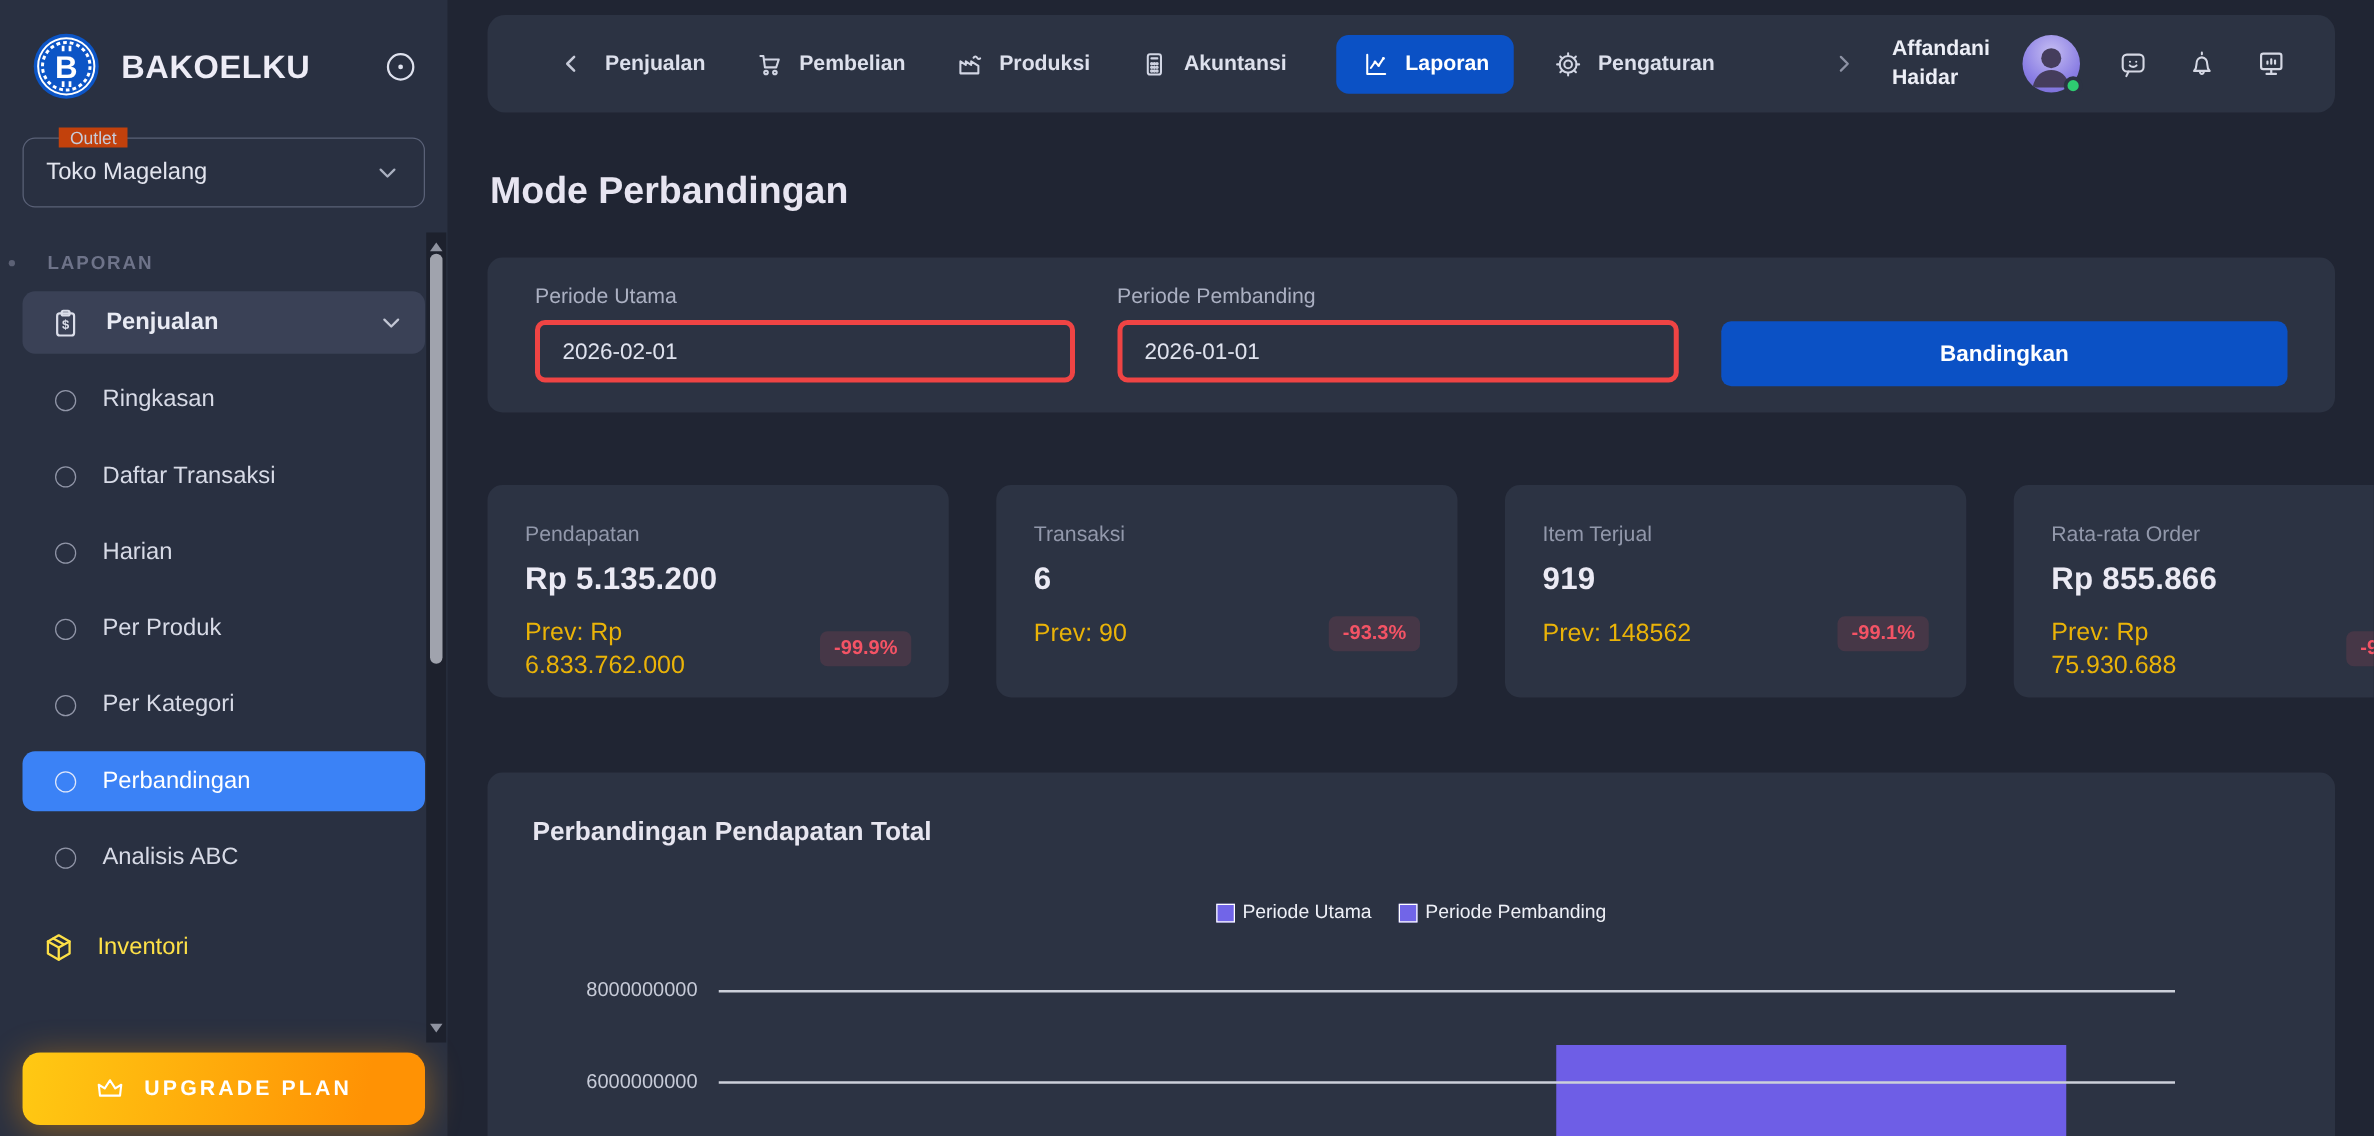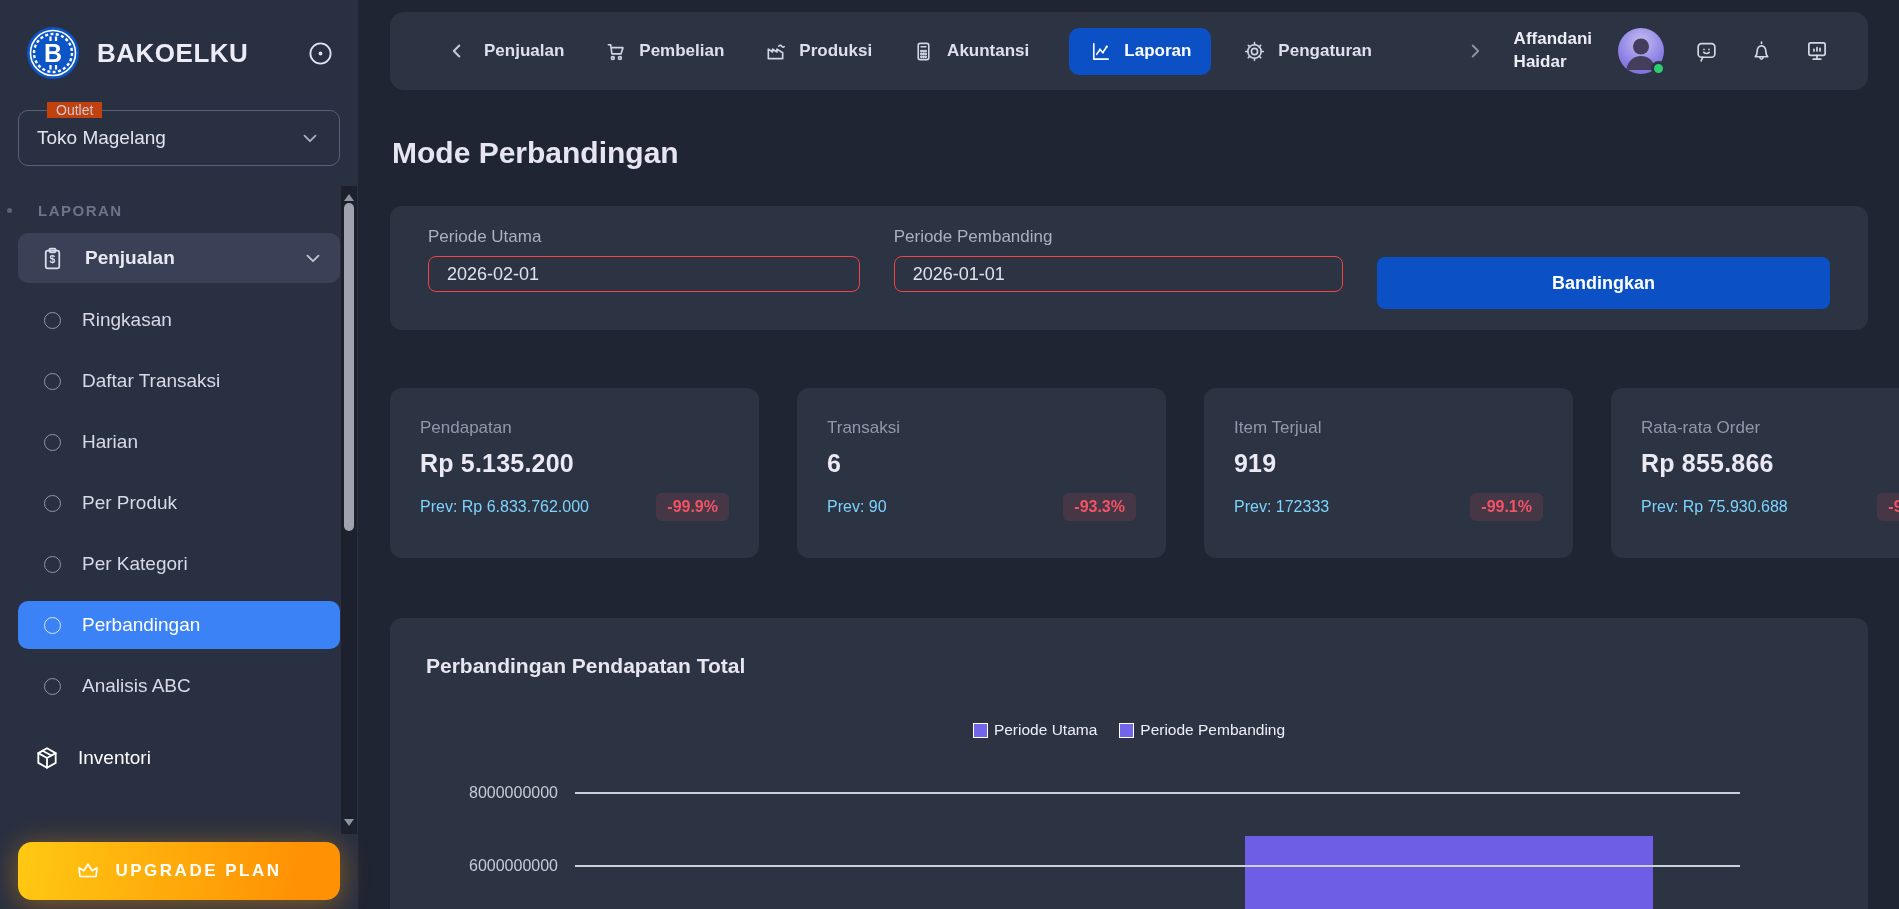--- a/index.html
+++ b/index.html
@@ -26,21 +26,21 @@
                align-items:center;padding:0 16px;cursor:pointer}
   .menu-parent .micon{color:#dbdeea;margin-left:6px}
   .menu-parent .mlabel{margin-left:20px;font-size:19px;font-weight:600;color:#e8eaf3}
   .menu-parent .chev{margin-left:auto;color:#c2c6d4}
   .sub{height:48px;display:flex;align-items:center;margin:13px 18px 0;padding:0 16px;border-radius:10px;cursor:pointer}
   .radio{width:15px;height:15px;border:1.6px solid #9196a8;border-radius:50%;margin-left:10px;flex:0 0 auto}
   .sub-label{margin-left:21px;font-size:19px;color:#d7dae6}
   .sub.active{background:#3b82f6}
   .sub.active .radio{border-color:#dfe7fa}
   .sub.active .sub-label{color:#fff}
-  .inventori{margin:24px 18px 0;display:flex;align-items:center;padding:0 16px;height:48px;color:#ffffff;cursor:pointer}
+  .inventori{margin:24px 18px 0;display:flex;align-items:center;padding:0 16px;height:48px;color:#fde047;cursor:pointer}
   .inventori .mlabel{margin-left:18px;font-size:19px}
   .upgrade{position:absolute;left:18px;top:842px;width:322px;height:58px;border:none;border-radius:14px;
            background:linear-gradient(100deg,#ffc913 0%,#ff9204 85%);
            box-shadow:0 4px 28px rgba(255,152,0,.45);display:flex;align-items:center;justify-content:center;
            gap:15px;color:#fff;font-weight:800;font-size:17px;letter-spacing:2.5px;cursor:pointer;font-family:inherit}
   .side-scroll{position:absolute;right:1px;top:186px;width:16px;height:648px;background:#1d212d}
   .sb-arrow{position:absolute;left:3px;width:0;height:0;border:5px solid transparent;cursor:pointer}
   .sb-up{top:3px;border-bottom:7px solid #8f93a0}
   .sb-down{bottom:3px;border-top:7px solid #8f93a0}
   .sb-thumb{position:absolute;left:3px;top:17px;width:10px;height:328px;border-radius:6px;background:#a0a3ad;cursor:pointer}
@@ -63,32 +63,32 @@
               background:#2ecc71;border:3px solid #2c3343;box-sizing:border-box}
   .icon-btn{color:#d5d8e4;margin-left:30px;cursor:pointer}
 
   
   .page-title{position:absolute;left:392px;top:136px;margin:0;font-size:30px;font-weight:800;color:#e7e5f1}
   .form-panel{position:absolute;left:390px;top:206px;width:1478px;height:124px;background:#2c3343;border-radius:12px;
               box-sizing:border-box;padding:21px 38px;display:flex;gap:34px}
   .field{width:440px}
   .field.second{width:458px}
   .flabel{font-size:17px;color:#abb0c2;margin-bottom:9px}
-  .finput{height:36px;border:1px solid #ef4444;border-radius:8px;display:flex;align-items:center;
+  .finput{height:50px;border:4px solid #ef4444;border-radius:8px;display:flex;align-items:center;
           padding:0 18px;font-size:18px;color:#dfe2ee;box-sizing:border-box;cursor:text}
   .submit-wrap{margin-left:auto;display:flex;align-items:flex-end}
   .submit{width:453px;height:52px;background:#0b51c5;color:#fff;font-weight:700;font-size:18px;border:none;
           border-radius:8px;cursor:pointer;font-family:inherit}
 
   .stats{position:absolute;left:390px;top:388px;width:1590px;display:flex;gap:38px}
   .card{flex:1;height:170px;background:#2c3343;border-radius:12px;box-sizing:border-box;padding:30px 30px 0}
   .clabel{font-size:17px;color:#9298ab}
   .cvalue{font-size:25px;font-weight:800;color:#ebeaf4;margin-top:11px;letter-spacing:.2px}
   .cprev-row{display:flex;align-items:center;justify-content:space-between;margin-top:15px}
-  .cprev{font-size:16px;color:#7dd3fc;max-width:172px;line-height:1.3}
+  .cprev{font-size:20px;color:#eab308;max-width:172px;line-height:1.3}
   .badge{font-size:16px;font-weight:700;color:#f45365;background:rgba(244,83,101,.13);
          padding:5px 11px;border-radius:6px;white-space:nowrap}
 
   
   .chart-panel{position:absolute;left:390px;top:618px;width:1478px;height:291px;background:#2c3343;
                border-radius:12px 12px 0 0;overflow:hidden}
   .chart-title{position:absolute;left:36px;top:36px;font-size:21px;font-weight:700;color:#e7e6f0}
   .legend{position:absolute;left:0;right:0;top:103px;display:flex;justify-content:center;gap:22px}
   .legend-item{display:flex;align-items:center;gap:6px;font-size:15.5px;color:#eef0f7;cursor:pointer}
   .swatch{width:15px;height:15px;background:#7165e8;border:1.6px solid #fff;box-sizing:border-box}
@@ -356,21 +356,21 @@
       <div class="cvalue">6</div>
       <div class="cprev-row">
         <span class="cprev">Prev: 90</span>
         <span class="badge">-93.3%</span>
       </div>
     </div>
     <div class="card">
       <div class="clabel">Item Terjual</div>
       <div class="cvalue">919</div>
       <div class="cprev-row">
-        <span class="cprev">Prev: 172333</span>
+        <span class="cprev">Prev: 148562</span>
         <span class="badge">-99.1%</span>
       </div>
     </div>
     <div class="card">
       <div class="clabel">Rata-rata Order</div>
       <div class="cvalue">Rp 855.866</div>
       <div class="cprev-row">
         <span class="cprev">Prev: Rp 75.930.688</span>
         <span class="badge">-98.9%</span>
       </div>

